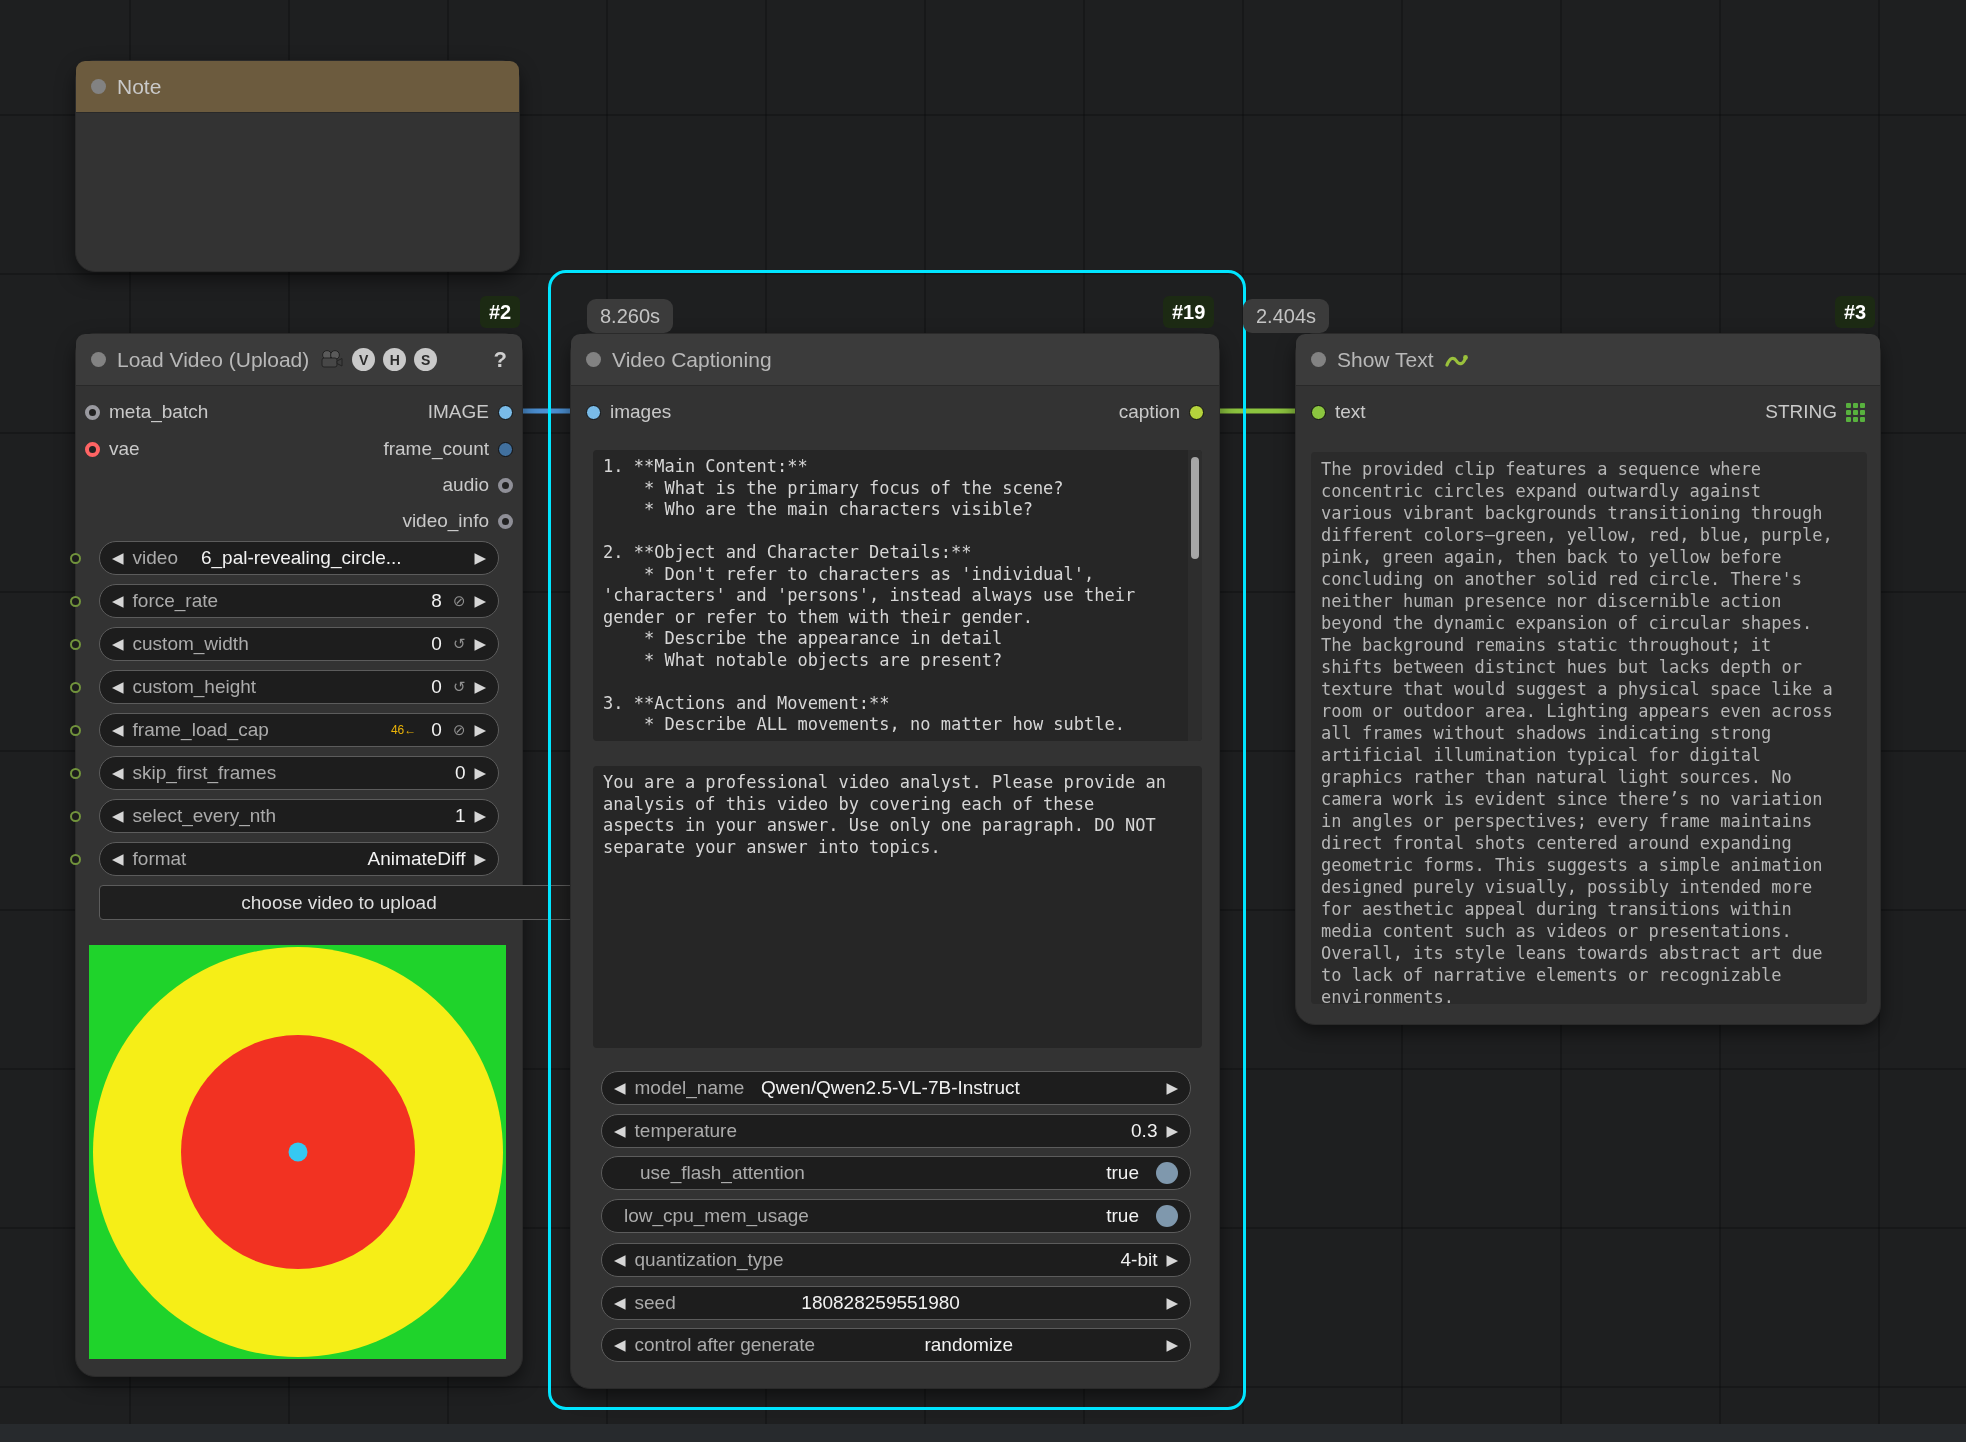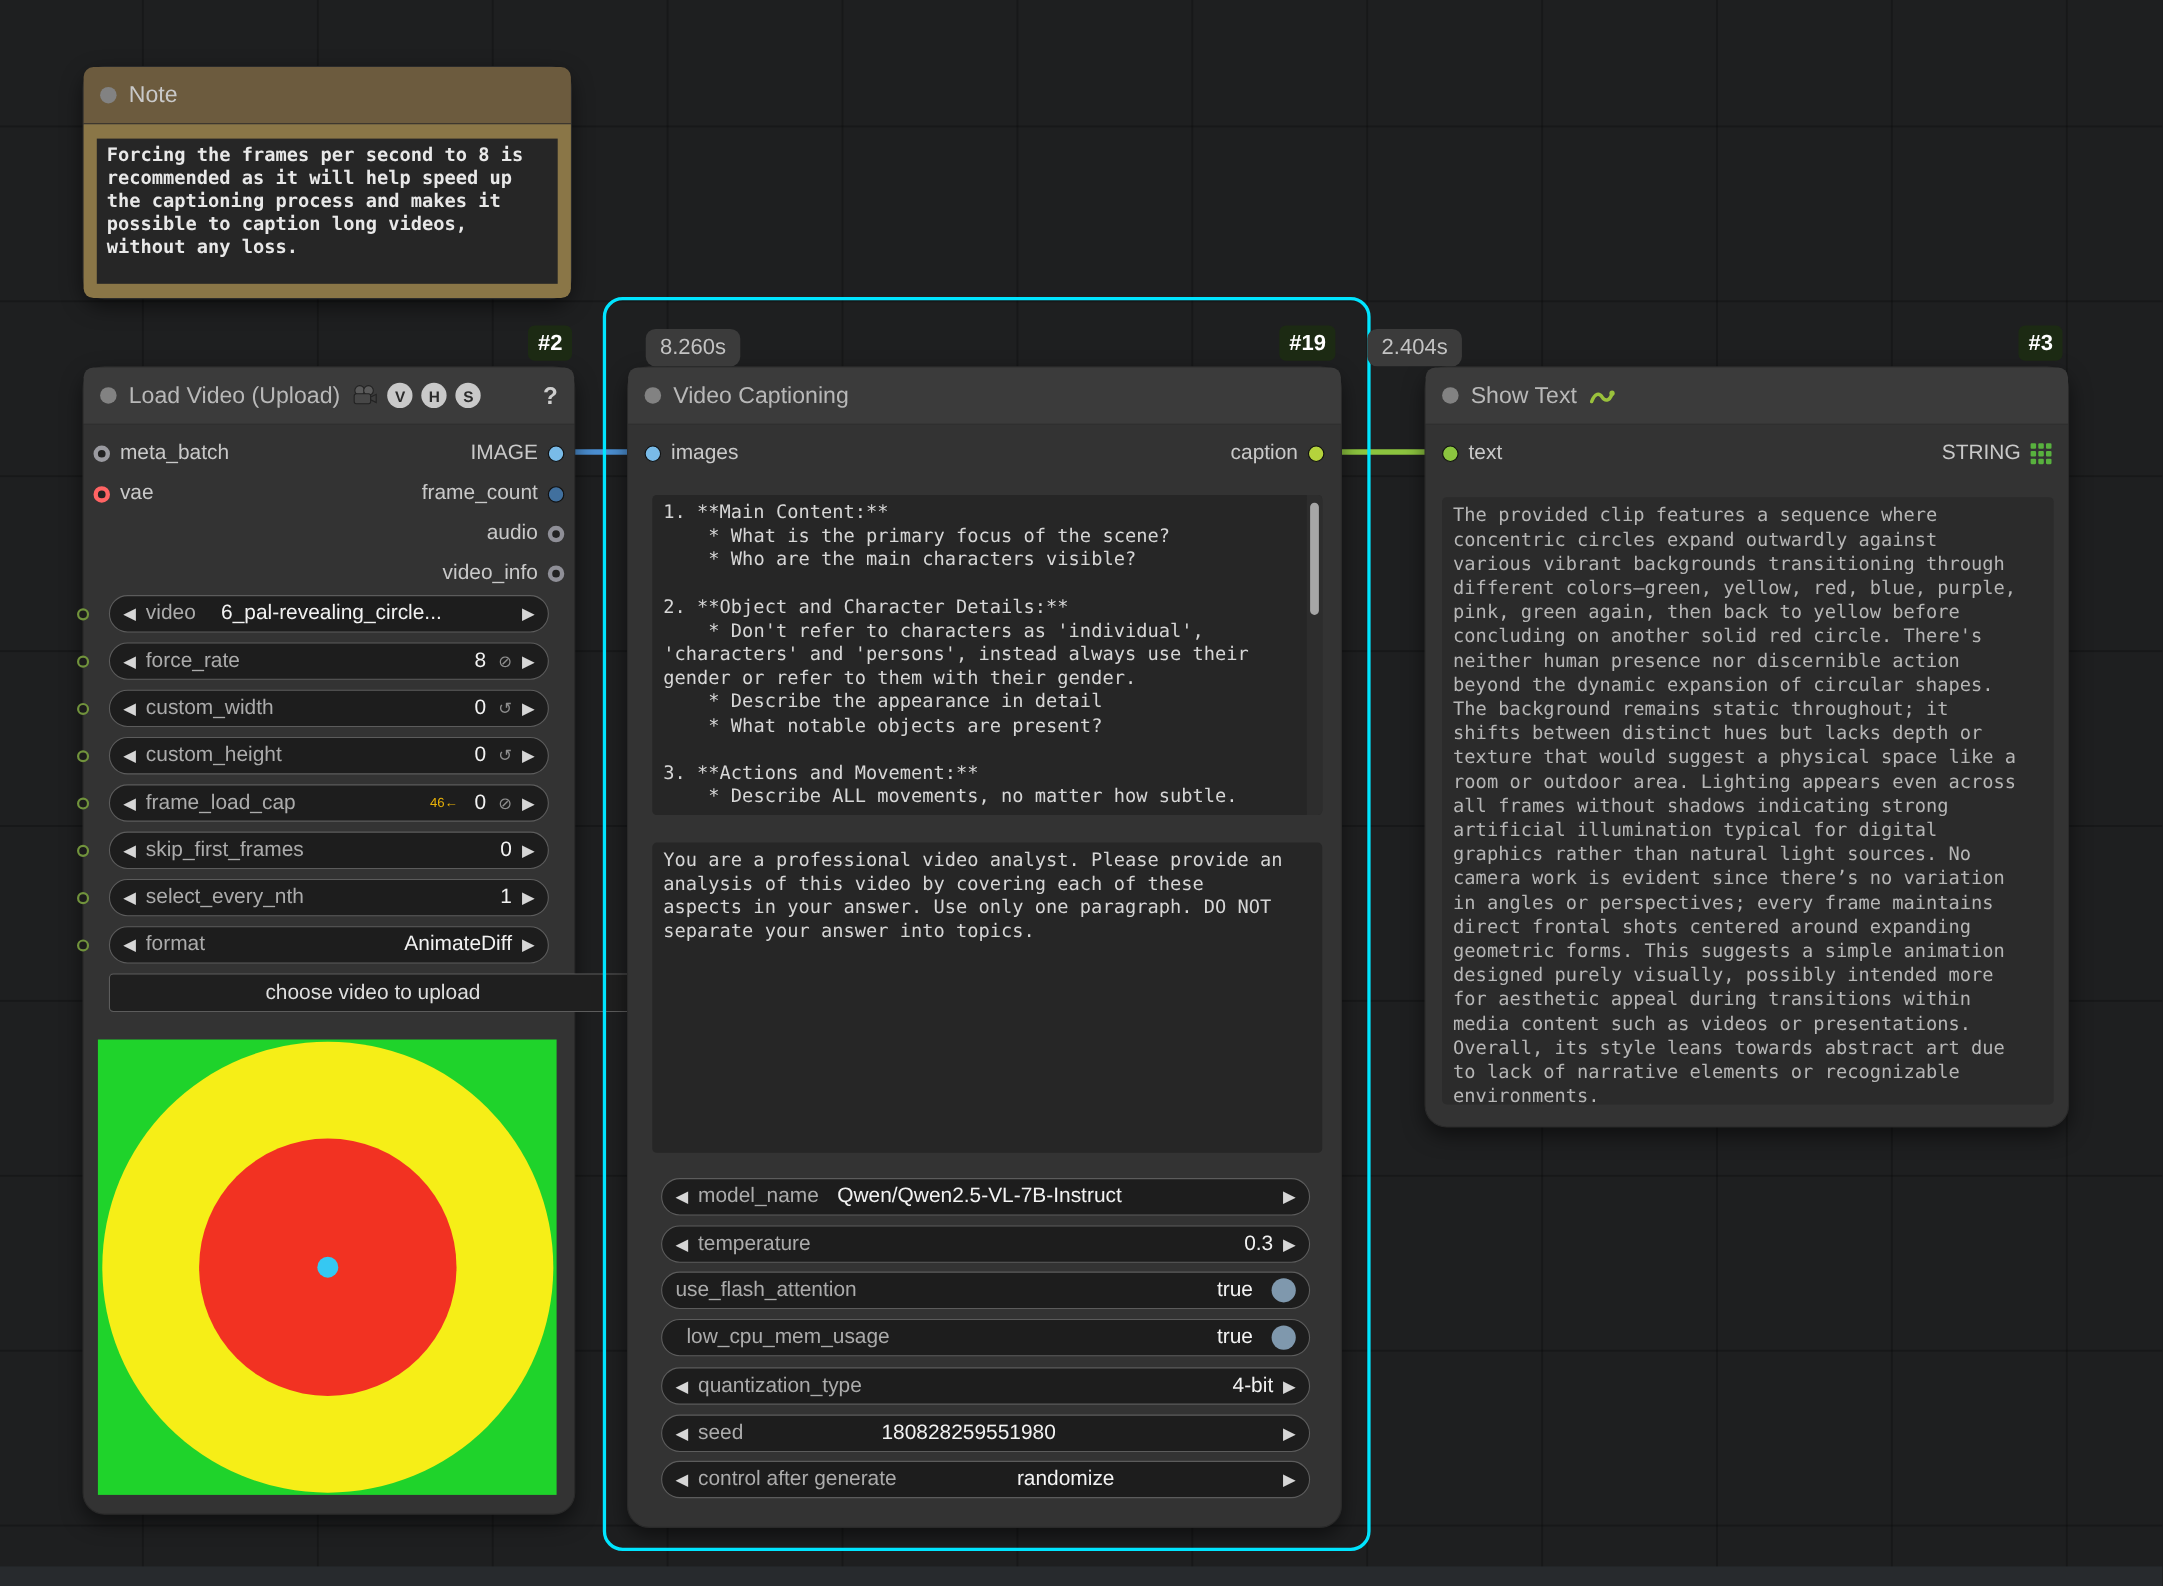--- a/index.html
+++ b/index.html
@@ -75,27 +75,20 @@
   <div class="tbadge" style="left:587px;top:299px">8.260s</div>
   <div class="idbadge" style="left:1163px;top:296px">#19</div>
   <div class="tbadge" style="left:1243px;top:299px">2.404s</div>
   <div class="idbadge" style="left:1835px;top:296px">#3</div>
 
   <div class="node" style="left:75px;top:60px;width:445px;height:212px">
     <div class="nhead notehead">
       <span class="ndot"></span>
       <span class="ntitle" style="color:#c9c9c9">Note</span>
     </div>
-    <div class="notebody">
-      <div class="notetxt">Forcing the frames per second to 8 is
-recommended as it will help speed up
-the captioning process and makes it
-possible to caption long videos,
-without any loss.</div>
-    </div>
   </div>
 
   <div class="node" style="left:75px;top:333px;width:448px;height:1044px">
     <div class="nhead">
       <span class="ndot"></span>
       <span class="ntitle">Load Video (Upload)</span>
       <span style="flex:none;display:flex">
         <svg width="24" height="20" viewBox="0 0 24 20">
           <circle cx="7" cy="5" r="4.4" fill="#5a5a5a" stroke="#222" stroke-width="1"></circle>
           <circle cx="15" cy="5" r="4.4" fill="#5a5a5a" stroke="#222" stroke-width="1"></circle>
@@ -248,21 +241,21 @@
       <span class="wvalue" style="margin-right:130px">Qwen/Qwen2.5-VL-7B-Instruct</span>
       <span class="warr" style="margin-left:auto">▶</span>
     </div>
     <div class="pill" style="left:30px;top:780px;width:590px">
       <span class="warr">◀</span>
       <span class="wlabel">temperature</span>
       <span class="wvalue">0.3</span>
       <span class="warr">▶</span>
     </div>
     <div class="pill" style="left:30px;top:822px;width:590px">
-      <span class="wlabel" style="margin-left:0">use_flash_attention</span>
+      <span class="wlabel" style="margin-left:26px">use_flash_attention</span>
       <span class="wvalue">true</span>
       <span class="knob"></span>
     </div>
     <div class="pill" style="left:30px;top:865px;width:590px">
       <span class="wlabel" style="margin-left:10px">low_cpu_mem_usage</span>
       <span class="wvalue">true</span>
       <span class="knob"></span>
     </div>
     <div class="pill" style="left:30px;top:909px;width:590px">
       <span class="warr">◀</span>

